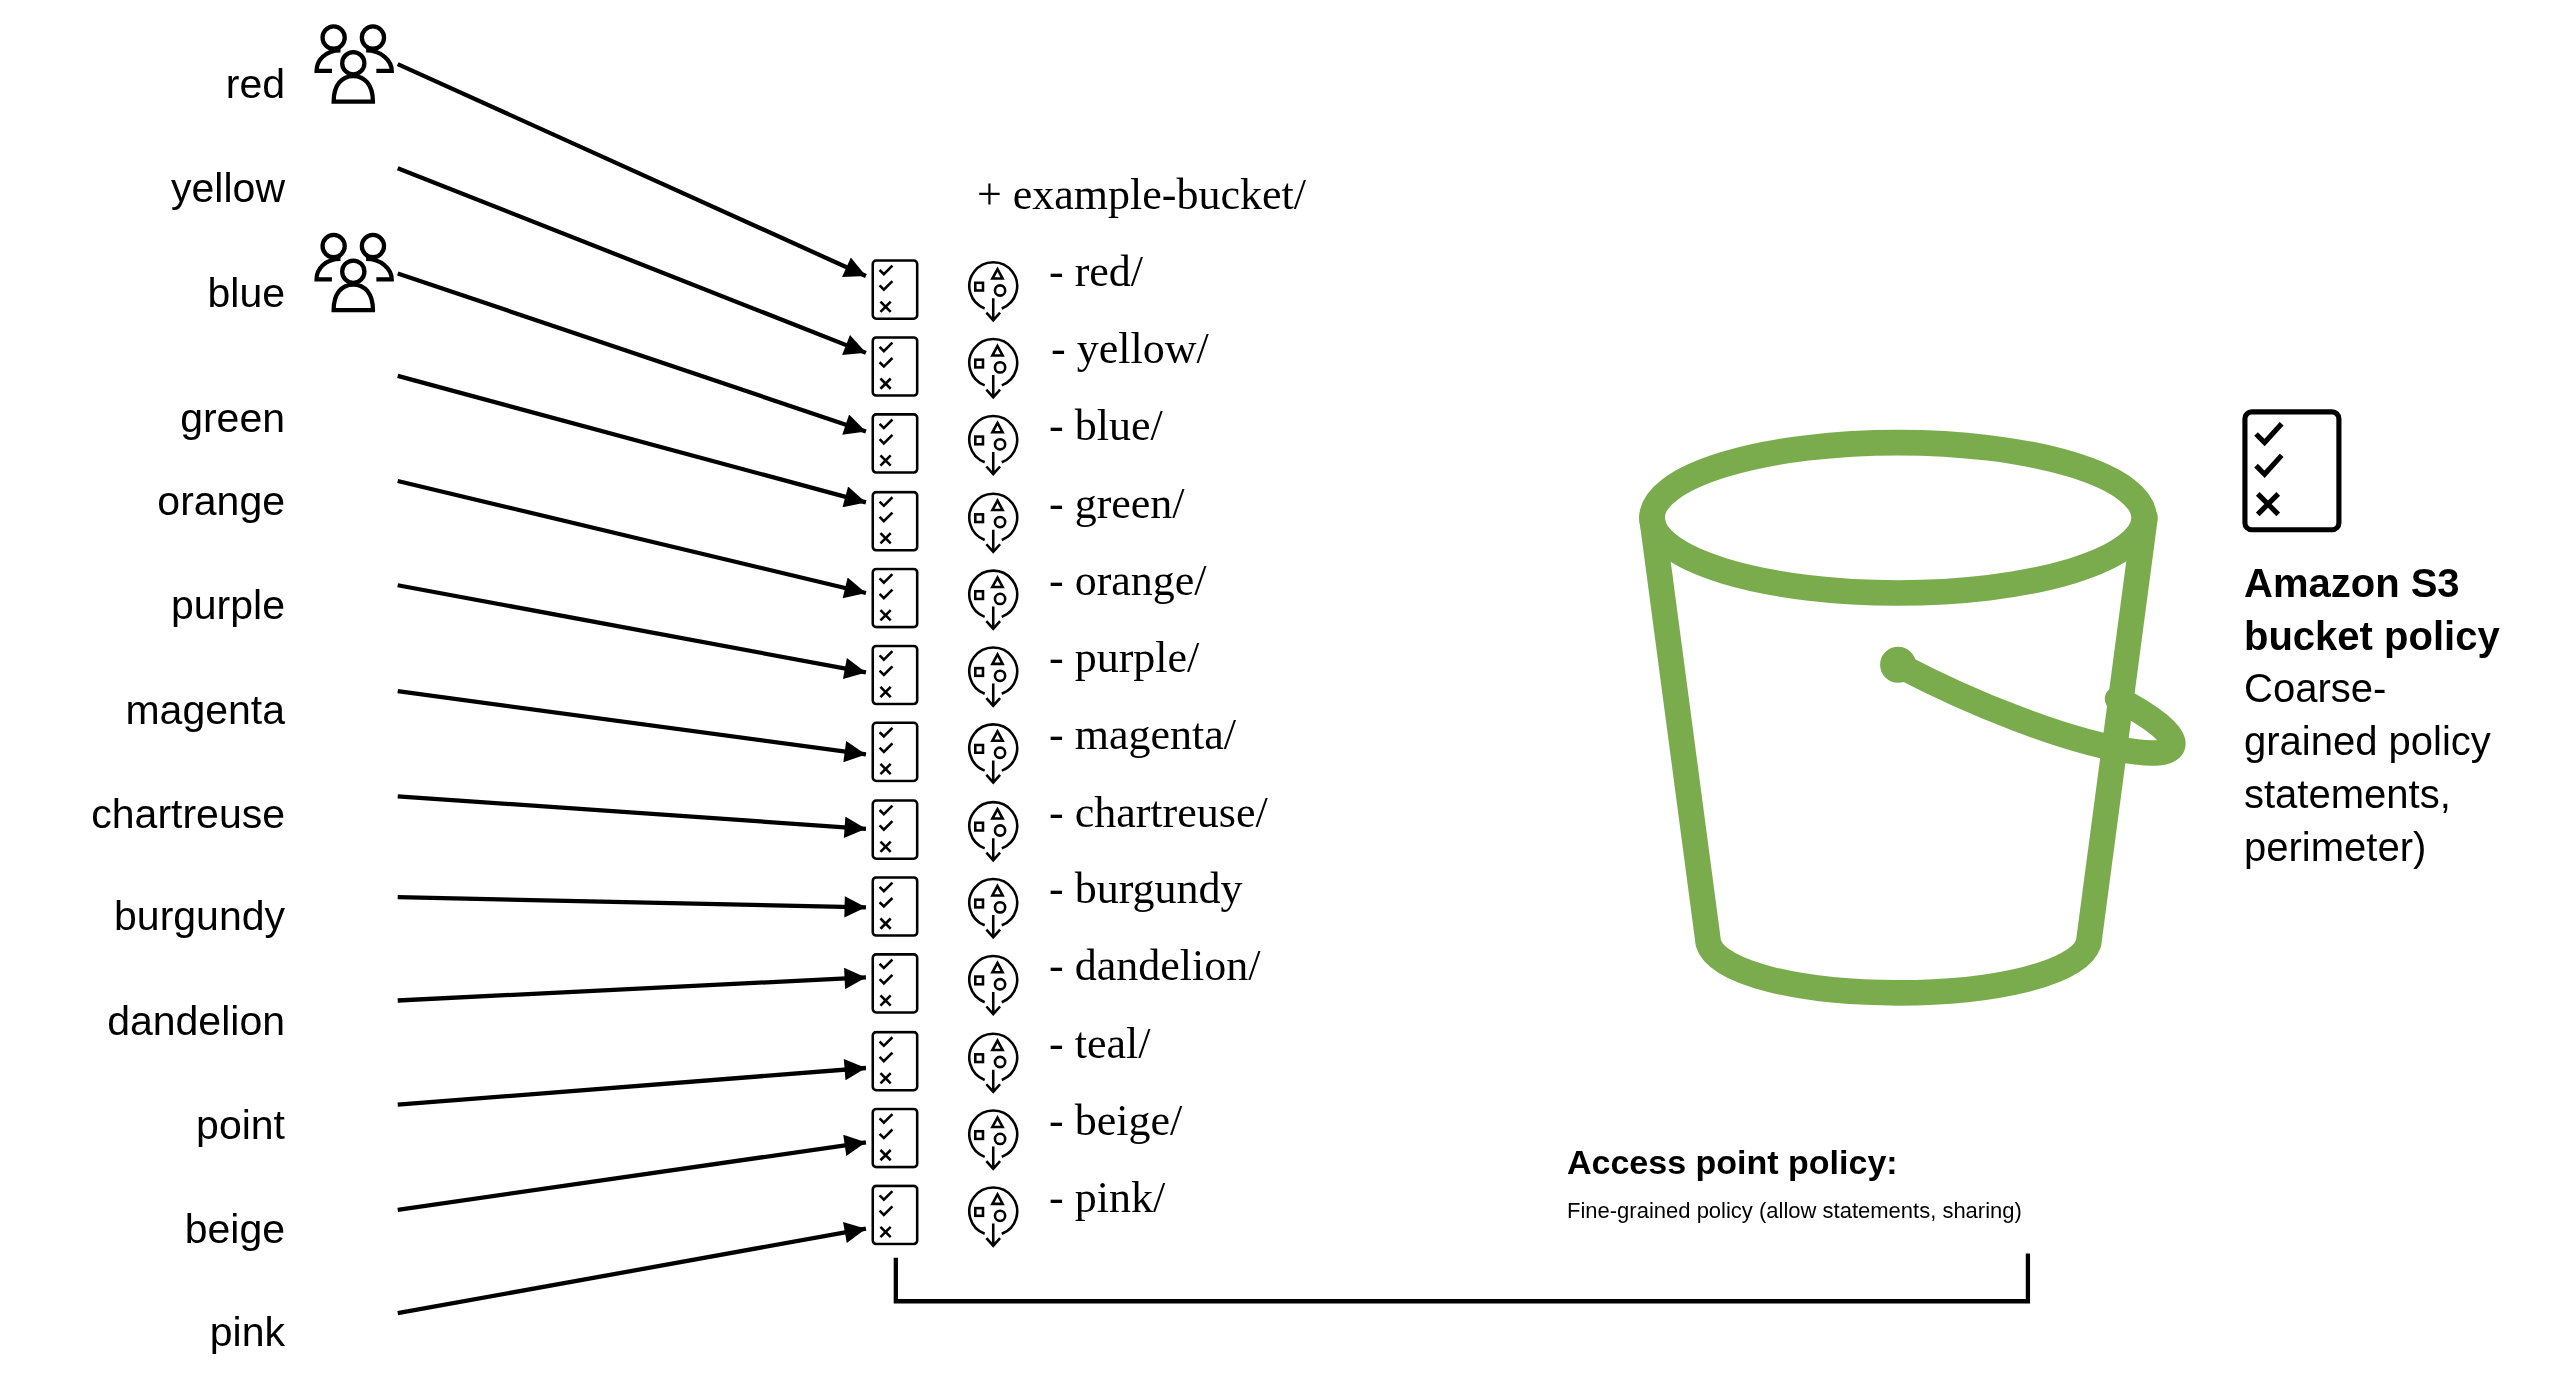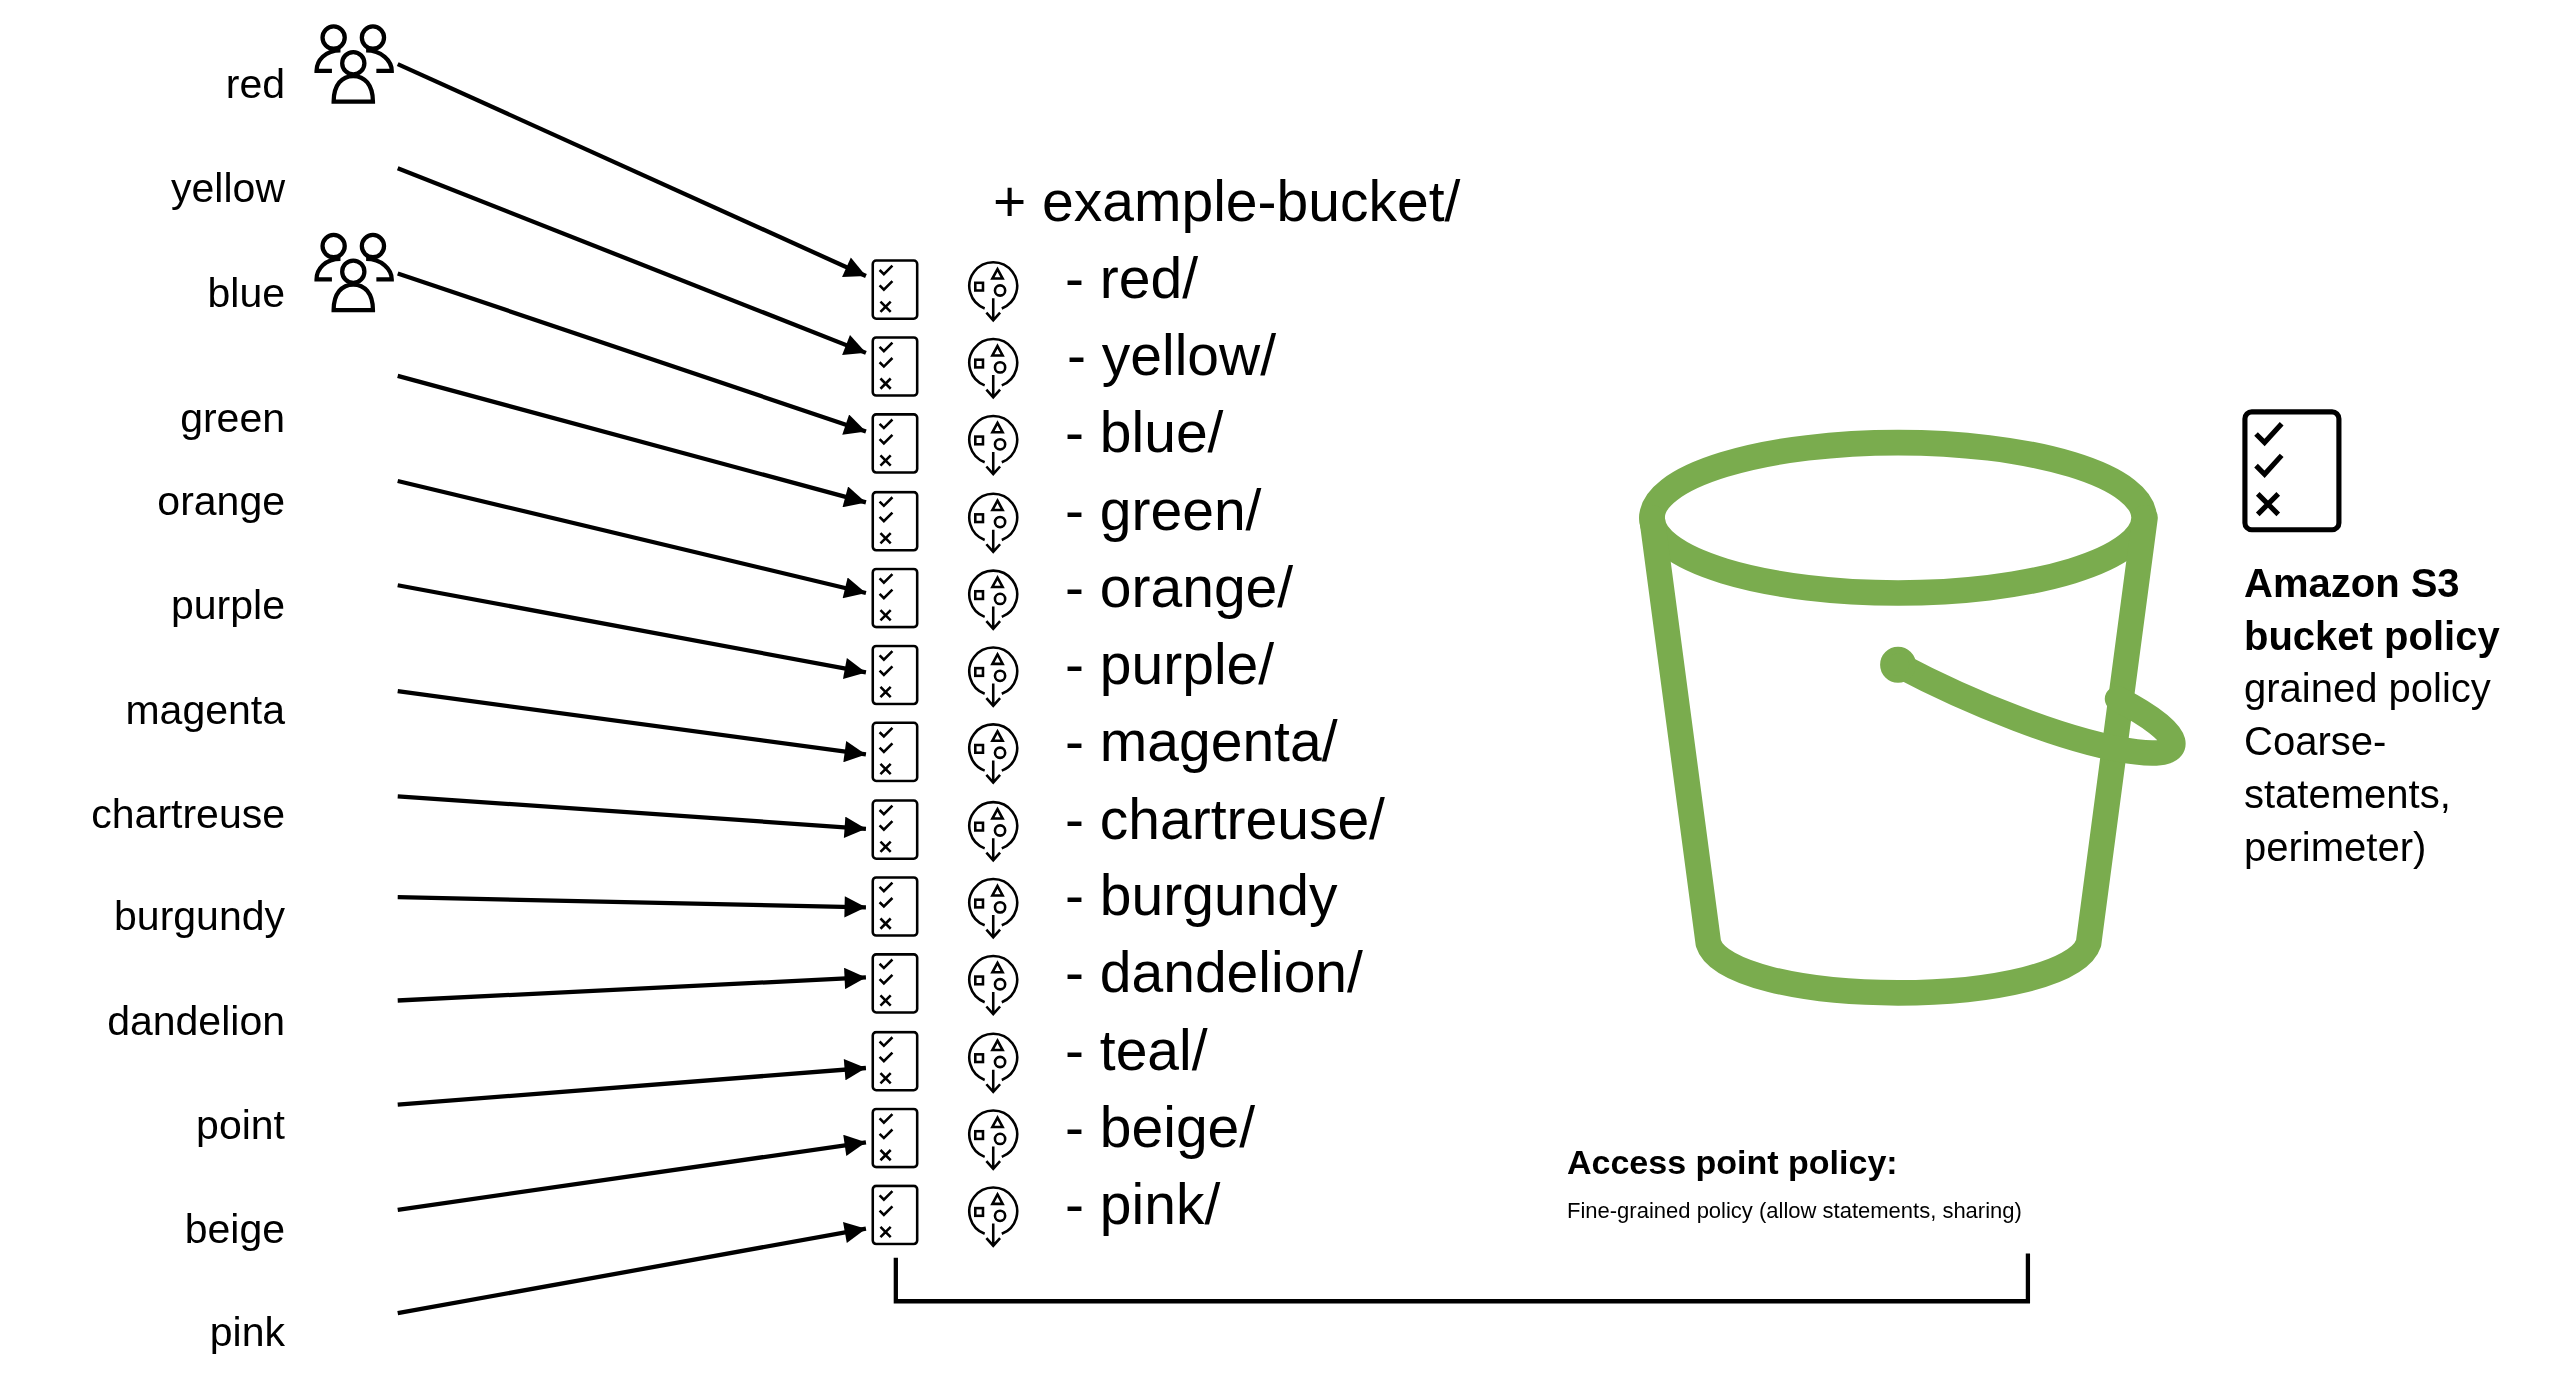--- a/index.html
+++ b/index.html
@@ -5,22 +5,22 @@
   html, body { margin: 0; padding: 0; background: #ffffff; }
   body { width: 2576px; height: 1379px; position: relative; overflow: hidden; color: #000; }
   .canvas { position: absolute; left: 0; top: 0; width: 2576px; height: 1379px; }
   svg.overlay { position: absolute; left: 0; top: 0; }
   .prefix-label {
     position: absolute; right: calc(2576px - 285px);
     font-family: "Liberation Sans", "DejaVu Sans", sans-serif;
     font-size: 41px; line-height: 1; white-space: nowrap; margin-top: 11px;
   }
   .mono {
-    position: absolute; font-family: Liberation Sans, sans-serif;
-    font-size: 57px; line-height: 1; white-space: nowrap; margin-left: 16px;
+    position: absolute; font-family: Liberation Serif, serif;
+    font-size: 44px; line-height: 1; white-space: nowrap;
   }
   .bucket-title {
     position: absolute; left: 2244px; top: 557px; width: 325px;
     font-family: "Liberation Sans", "DejaVu Sans", sans-serif;
     font-weight: bold; font-size: 40px; line-height: 53px;
   }
   .bucket-desc {
     position: absolute; left: 2244px; top: 662px; width: 325px;
     font-family: "Liberation Sans", "DejaVu Sans", sans-serif;
     font-size: 40px; line-height: 53px;
@@ -166,22 +166,22 @@
     <span class="mono" style="left:1049px; top:1022px">- teal/</span>
     <span class="mono" style="left:1049px; top:1099px">- beige/</span>
     <span class="mono" style="left:1049px; top:1176px">- pink/</span>
   </div>
 
   <div class="bucket-title">
     <div>Amazon S3</div>
     <div>bucket policy</div>
   </div>
   <div class="bucket-desc">
+    <div>Coarse-</div>
     <div>grained policy</div>
-    <div>Coarse-</div>
     <div>statements,</div>
     <div>perimeter)</div>
   </div>
 
   <div class="ap-title">Access point policy:</div>
   <div class="ap-desc">Fine-grained policy (allow statements, sharing)</div>
 
 </div>
 
 

